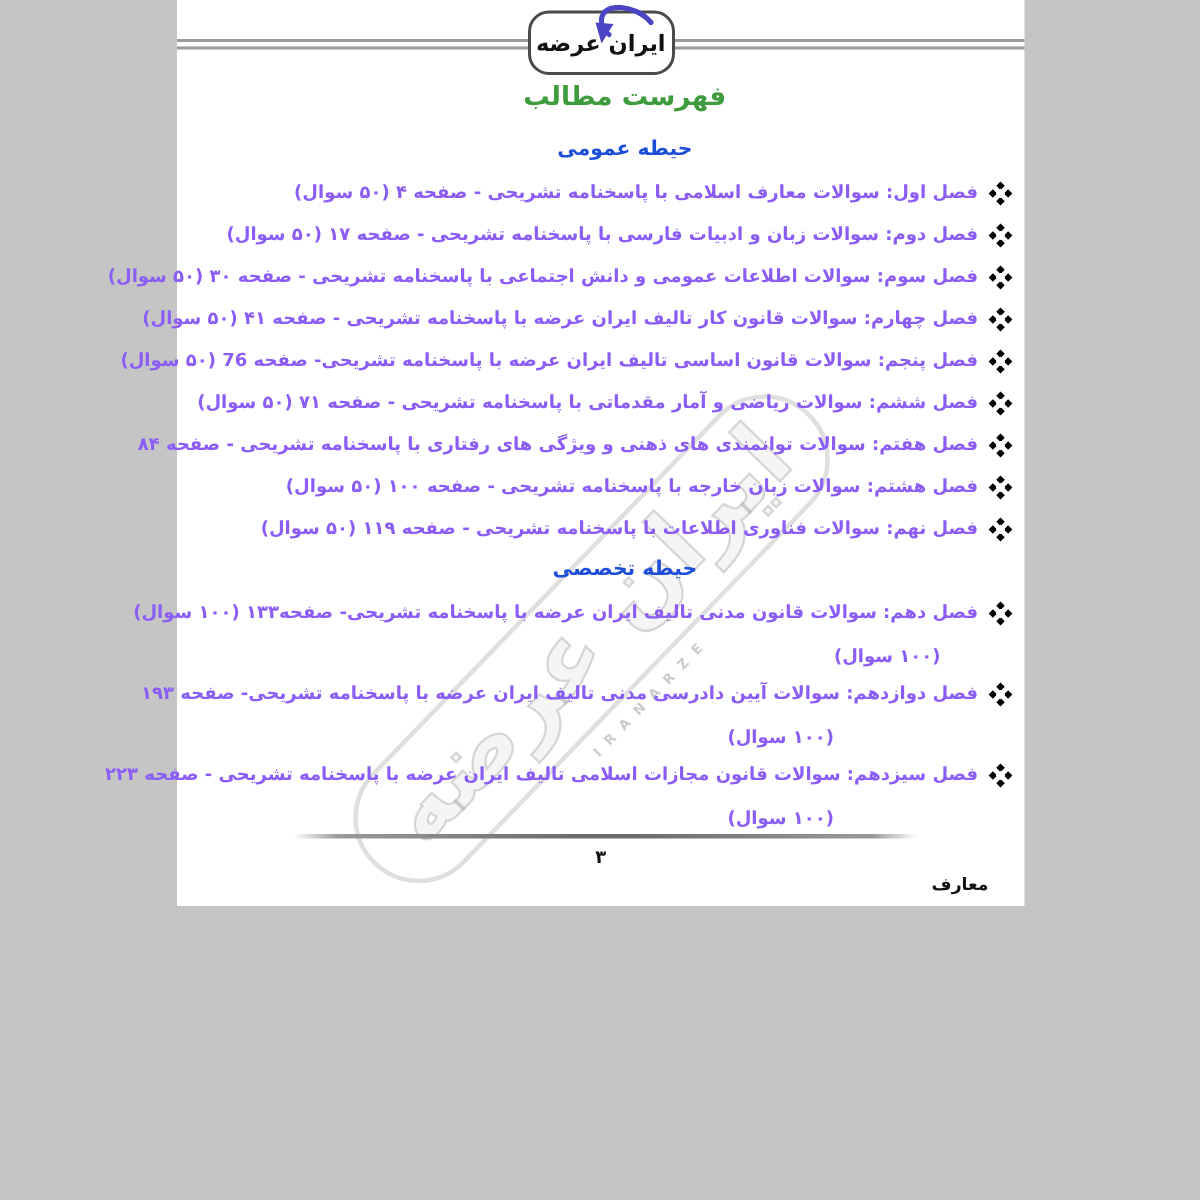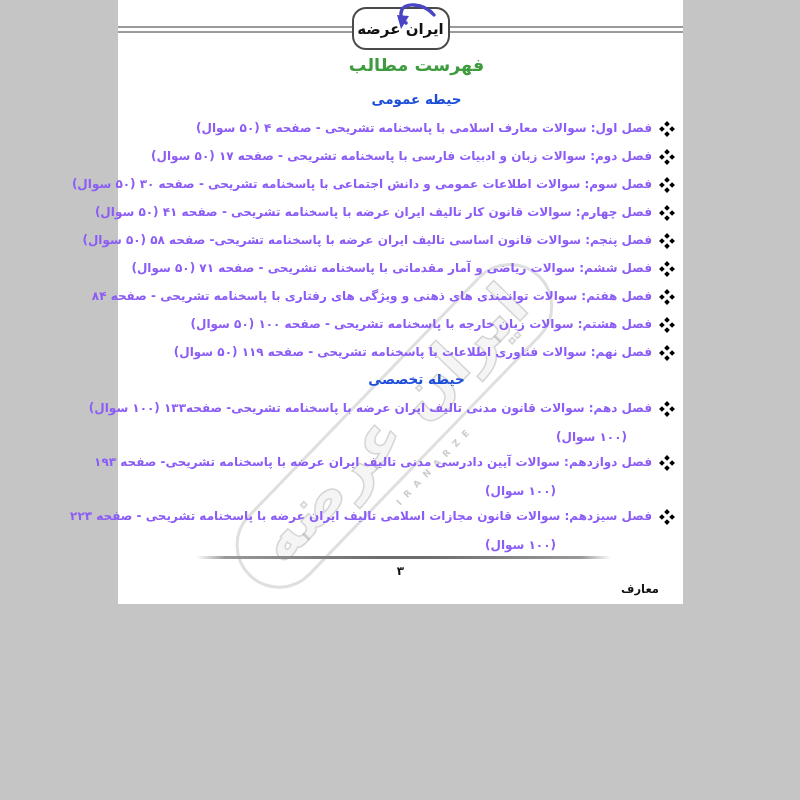--- a/index.html
+++ b/index.html
@@ -106,21 +106,21 @@
           </div>
           <div class="toc-item">
             <div class="item-line1">
               <span class="bullet-icon"></span>
               <span class="item-text">فصل چهارم: سوالات قانون کار تالیف ایران عرضه با پاسخنامه تشریحی - صفحه ۴۱ (۵۰ سوال)</span>
             </div>
           </div>
           <div class="toc-item">
             <div class="item-line1">
               <span class="bullet-icon"></span>
-              <span class="item-text">فصل پنجم: سوالات قانون اساسی تالیف ایران عرضه با پاسخنامه تشریحی- صفحه ۵۸ (۵۰ سوال)</span>
+              <span class="item-text">فصل پنجم: سوالات قانون اساسی تالیف ایران عرضه با پاسخنامه تشریحی- صفحه 76 (۵۰ سوال)</span>
             </div>
           </div>
           <div class="toc-item">
             <div class="item-line1">
               <span class="bullet-icon"></span>
               <span class="item-text">فصل ششم: سوالات ریاضی و آمار مقدماتی با پاسخنامه تشریحی - صفحه ۷۱ (۵۰ سوال)</span>
             </div>
           </div>
           <div class="toc-item">
             <div class="item-line1">

